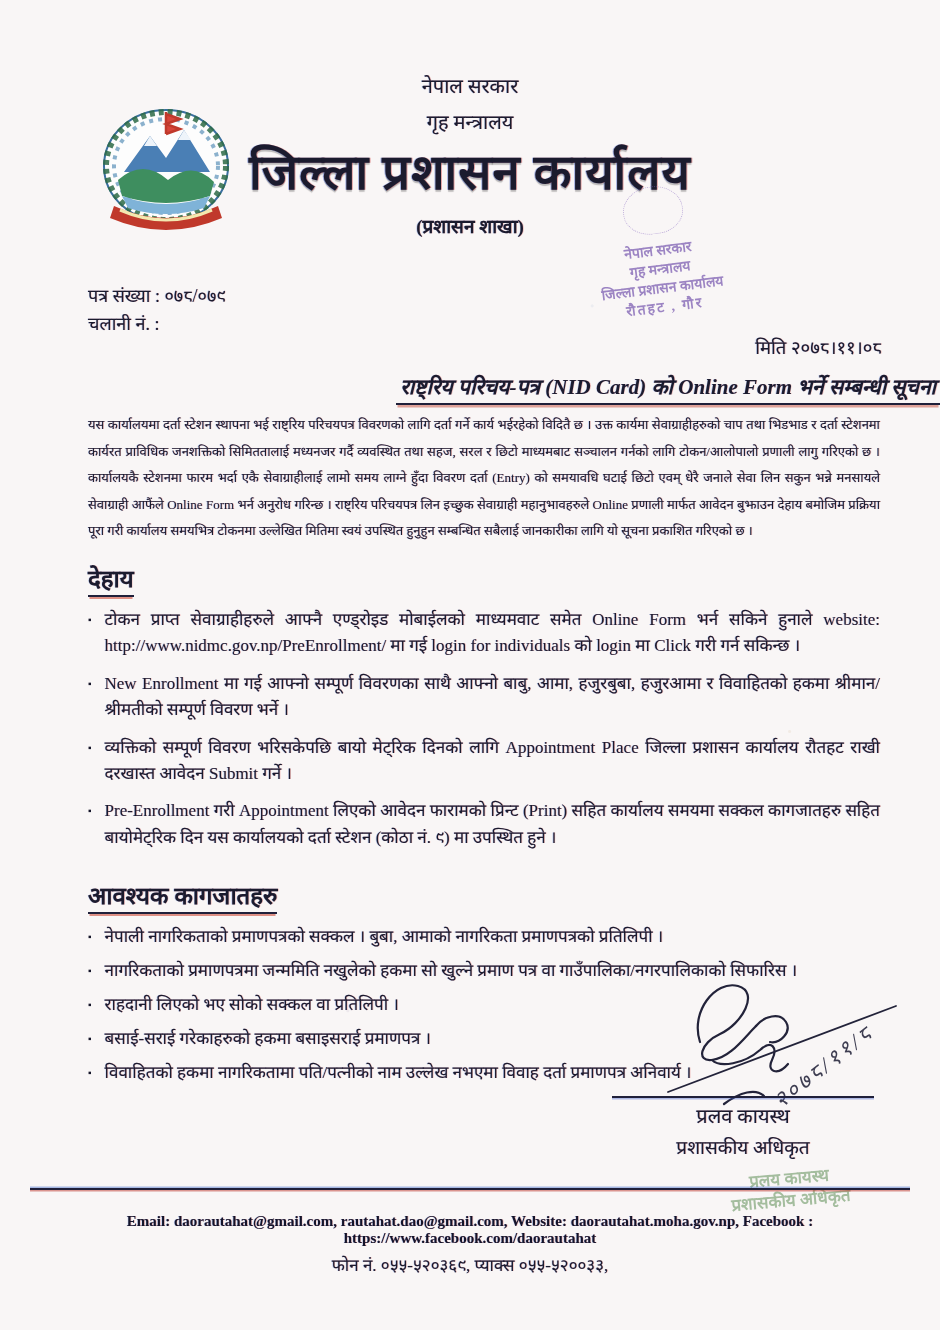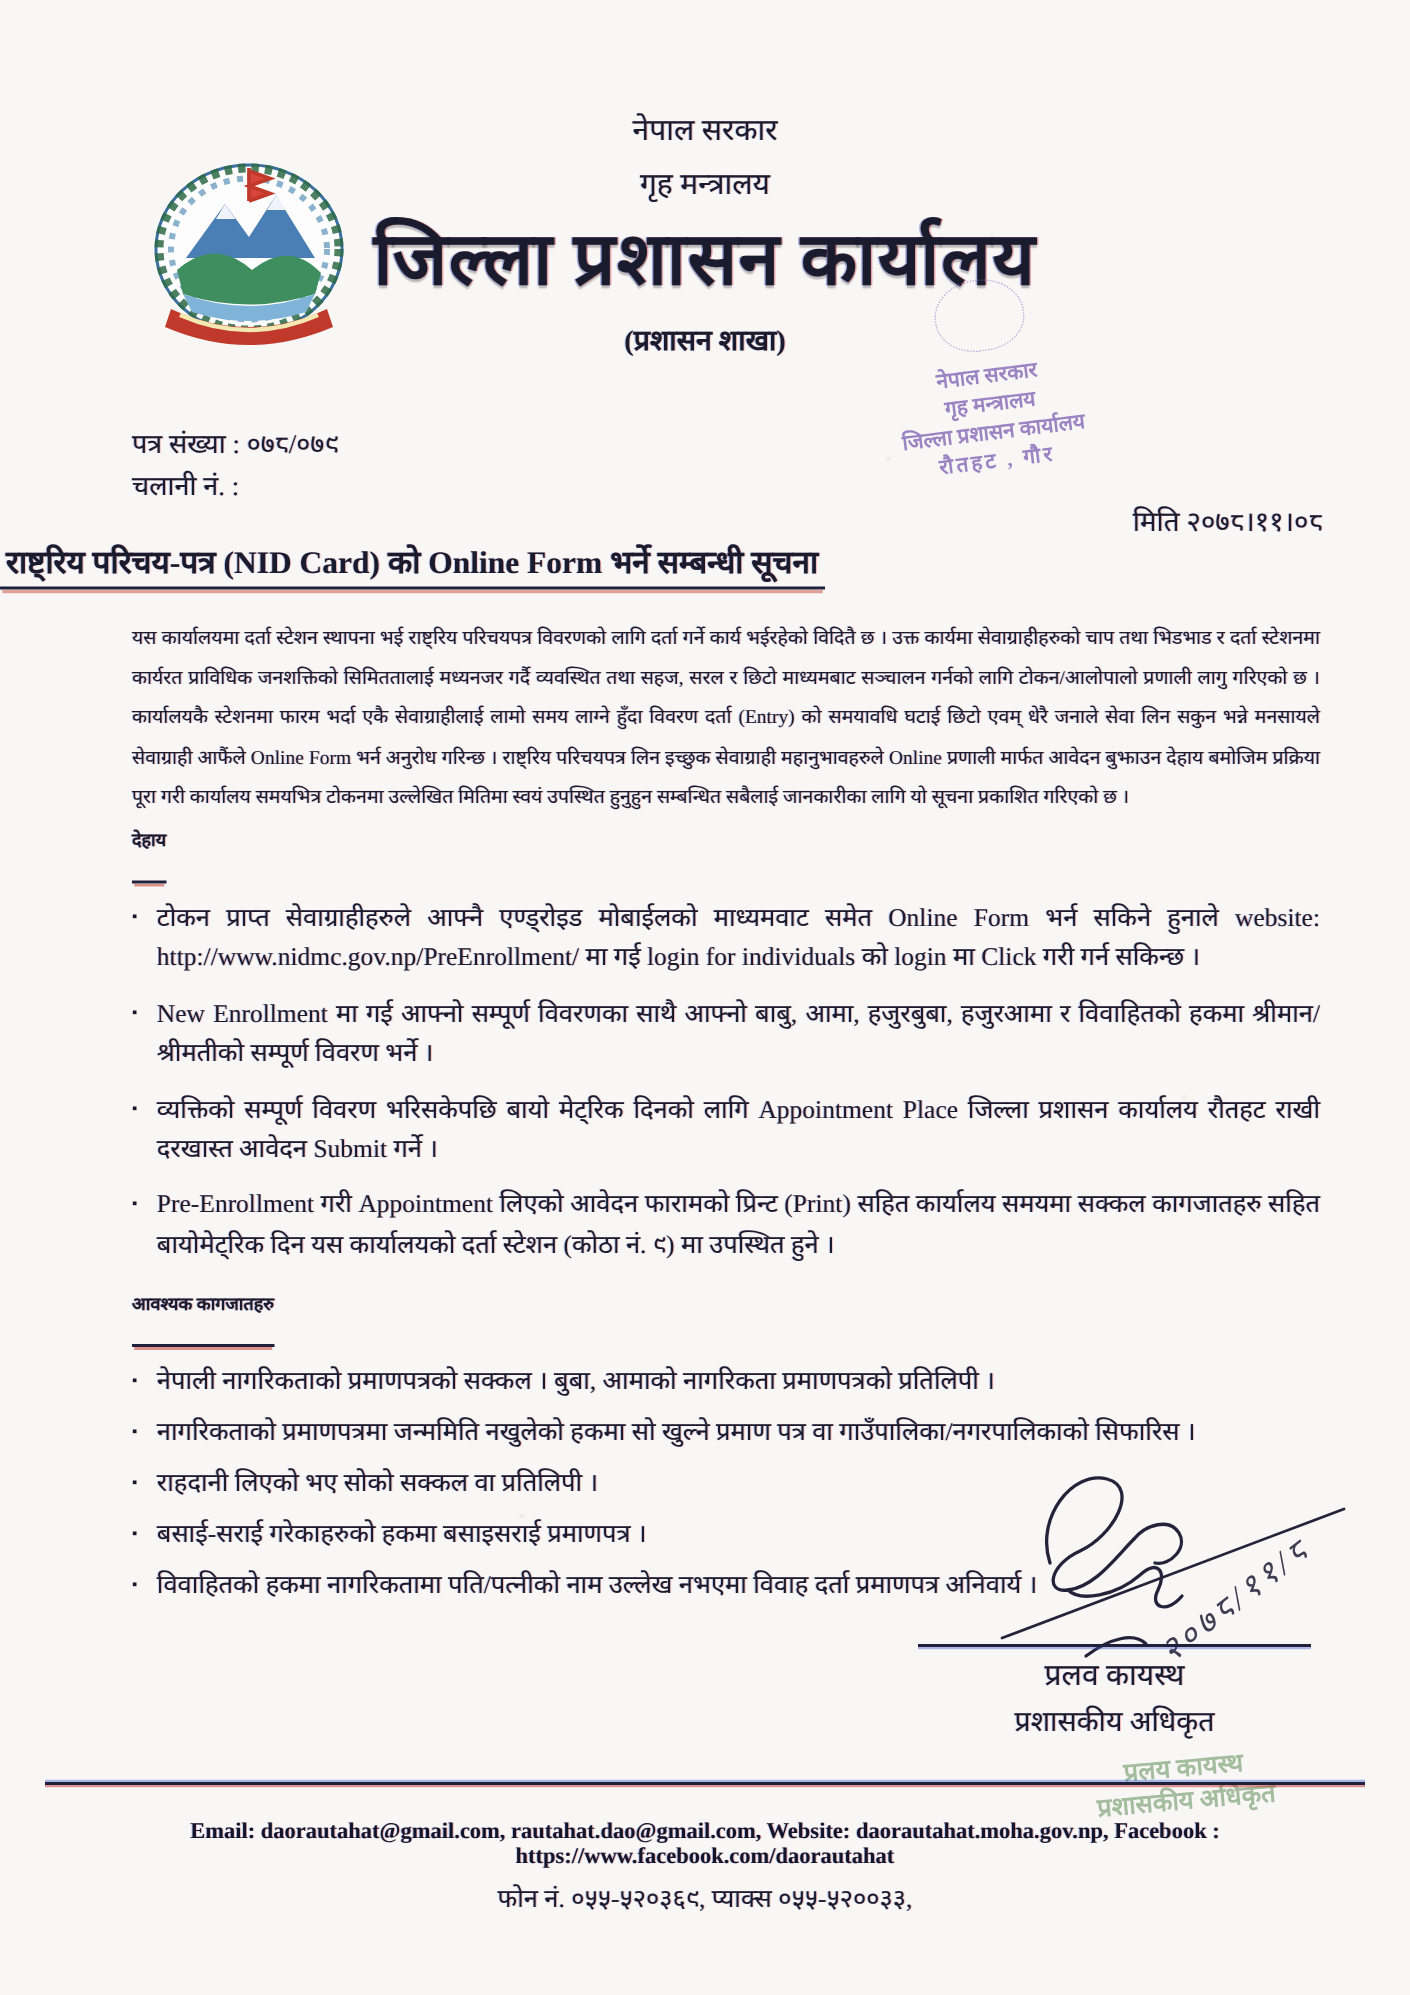--- a/index.html
+++ b/index.html
@@ -31,31 +31,31 @@
     position:absolute;left:508px;top:186px;width:300px;text-align:center;
     transform:rotate(-7deg);color:#7d5fb2;opacity:.75;font-weight:bold;
     font-size:14px;line-height:19px;pointer-events:none;
   }
   .stamp1 .s-emb{display:inline-block;width:58px;height:46px;border:1px dotted #8a6cc0;border-radius:50% 50% 46% 46%;opacity:.7;margin-bottom:2px;}
   .stamp1 .l4{letter-spacing:2px;}
   
   .meta{position:absolute;left:88px;top:282px;font-size:18px;line-height:28px;}
   .date{position:absolute;right:58px;top:334px;font-size:18.5px;}
   
-  .titlebox{position:absolute;left:0;top:360px;width:100%;text-align:left;}
+  .titlebox{position:absolute;left:0;top:372px;width:100%;text-align:right;font-style:italic;}
   .titlebox span{
     display:inline-block;font-size:21px;font-weight:bold;padding:0 4px 3px 4px;
     border-bottom:2.5px solid #20203a;
     box-shadow:0 4px 0 -1.5px rgba(190,60,40,.45);
   }
   
   .body{position:absolute;left:88px;top:412px;width:792px;}
   .intro{font-size:13px;line-height:26.6px;text-align:justify;margin:0;}
-  .sec-h{font-size:12px;font-weight:bold;display:inline-block;margin-top:6px;
-         border-bottom:2px solid #20203a; box-shadow:0 3.5px 0 -1.5px rgba(200,60,40,.55); padding-bottom:19px;}
+  .sec-h{font-size:24px;font-weight:bold;display:inline-block;margin-top:16px;
+         border-bottom:2px solid #20203a; box-shadow:0 3.5px 0 -1.5px rgba(200,60,40,.55); padding-bottom:1px;}
   ul.blk{list-style:none;margin:10px 0 0 0;padding:0;}
   ul.blk li{display:flex;gap:13px;margin-bottom:11px;}
   ul.blk .bq{flex:0 0 auto;font-size:10px;line-height:25px;color:#16162a;}
   ul.blk .bt{font-size:17px;line-height:26.4px;text-align:justify;}
   ul.docs li{margin-bottom:9px;}
   ul.docs .bt{line-height:25px;}
   
   .sig{position:absolute;left:560px;top:972px;width:360px;height:230px;}
   .sig svg{position:absolute;right:10px;top:0;}
   .sig .hand-date{

